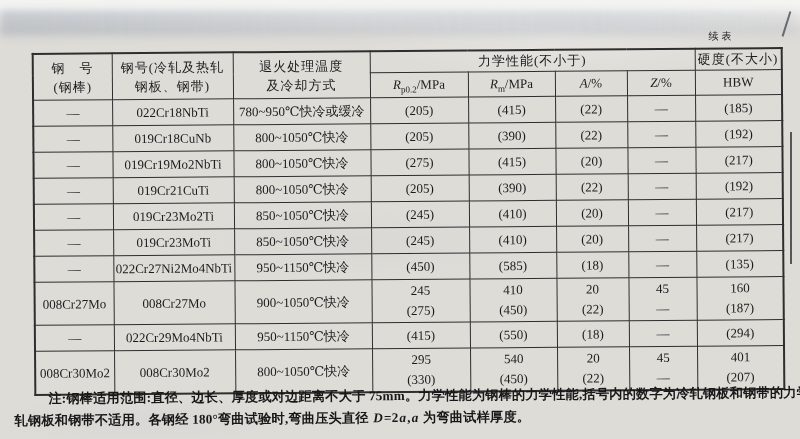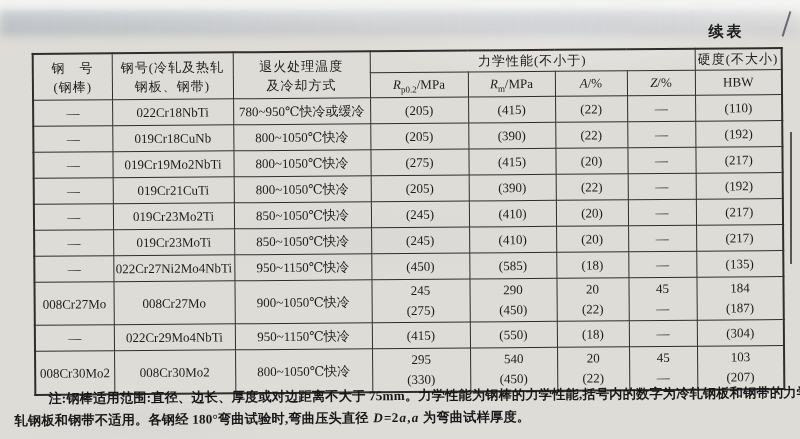--- a/index.html
+++ b/index.html
@@ -17,22 +17,22 @@
       radial-gradient(260px 50px at 45% 55%, rgba(165,170,180,0.08), transparent 70%),
       linear-gradient(#f4f4f2 0px, #f4f4f2 8px, #dedcd7 30px);
   }
   .shadow-band{
     position:absolute;left:0;top:10px;width:100%;height:26px;
     background:linear-gradient(90deg, rgba(150,160,175,0.45), rgba(165,175,190,0.30) 45%, rgba(175,182,195,0.38) 75%, rgba(185,190,200,0.25));
     filter:blur(4px);
   }
   .content{position:absolute;inset:0;transform:rotate(-0.45deg);transform-origin:50% 50%;}
   .cont-label{
-    position:absolute;left:710px;top:25px;
-    font-size:15px;letter-spacing:3px;font-weight:bold;
+    position:absolute;left:710px;top:32px;
+    font-size:10px;letter-spacing:3px;font-weight:normal;
   }
   .tick{
     position:absolute;left:787px;top:14px;width:2px;height:26px;
     background:#41464c;transform:rotate(18deg);opacity:.75;
   }
   .edge-line{
     position:absolute;left:790px;top:132px;width:2px;height:132px;
     background:#33363a;opacity:.8;
   }
   table{
@@ -120,21 +120,21 @@
             <td>
               <div>(415)</div>
             </td>
             <td>
               <div>(22)</div>
             </td>
             <td>
               <div>—</div>
             </td>
             <td>
-              <div>(110)</div>
+              <div>(185)</div>
             </td>
           </tr>
           <tr>
             <td>—</td>
             <td>019Cr18CuNb</td>
             <td>800~1050℃快冷</td>
             <td>
               <div>(205)</div>
             </td>
             <td>
@@ -252,54 +252,54 @@
           </tr>
           <tr class="tall">
             <td>008Cr27Mo</td>
             <td>008Cr27Mo</td>
             <td>900~1050℃快冷</td>
             <td>
               <div>245</div>
               <div>(275)</div>
             </td>
             <td>
-              <div>290</div>
+              <div>410</div>
               <div>(450)</div>
             </td>
             <td>
               <div>20</div>
               <div>(22)</div>
             </td>
             <td>
               <div>45</div>
               <div>—</div>
             </td>
             <td>
-              <div>184</div>
+              <div>160</div>
               <div>(187)</div>
             </td>
           </tr>
           <tr>
             <td>—</td>
             <td>022Cr29Mo4NbTi</td>
             <td>950~1150℃快冷</td>
             <td>
               <div>(415)</div>
             </td>
             <td>
               <div>(550)</div>
             </td>
             <td>
               <div>(18)</div>
             </td>
             <td>
               <div>—</div>
             </td>
             <td>
-              <div>(304)</div>
+              <div>(294)</div>
             </td>
           </tr>
           <tr class="tall">
             <td>008Cr30Mo2</td>
             <td>008Cr30Mo2</td>
             <td>800~1050℃快冷</td>
             <td>
               <div>295</div>
               <div>(330)</div>
             </td>
@@ -309,21 +309,21 @@
             </td>
             <td>
               <div>20</div>
               <div>(22)</div>
             </td>
             <td>
               <div>45</div>
               <div>—</div>
             </td>
             <td>
-              <div>103</div>
+              <div>401</div>
               <div>(207)</div>
             </td>
           </tr>
         </tbody>
     </table>
 
     <div class="note">
       <div class="note-line note-line-1" id="note-line-1"><span>注:钢棒适用范围:直径、边长、厚度或对边距离不大于 75mm。力学性能为钢棒的力学性能,括号内的数字为冷轧钢板和钢带的力学性能。本表的 </span></div>
       <div class="note-line" id="note-line-2"><span>轧钢板和钢带不适用。各钢经 180°弯曲试验时,弯曲压头直径 </span><i>D</i><span>=2</span><i>a</i><span>,</span><i>a</i><span> 为弯曲试样厚度。</span></div>
     </div>

